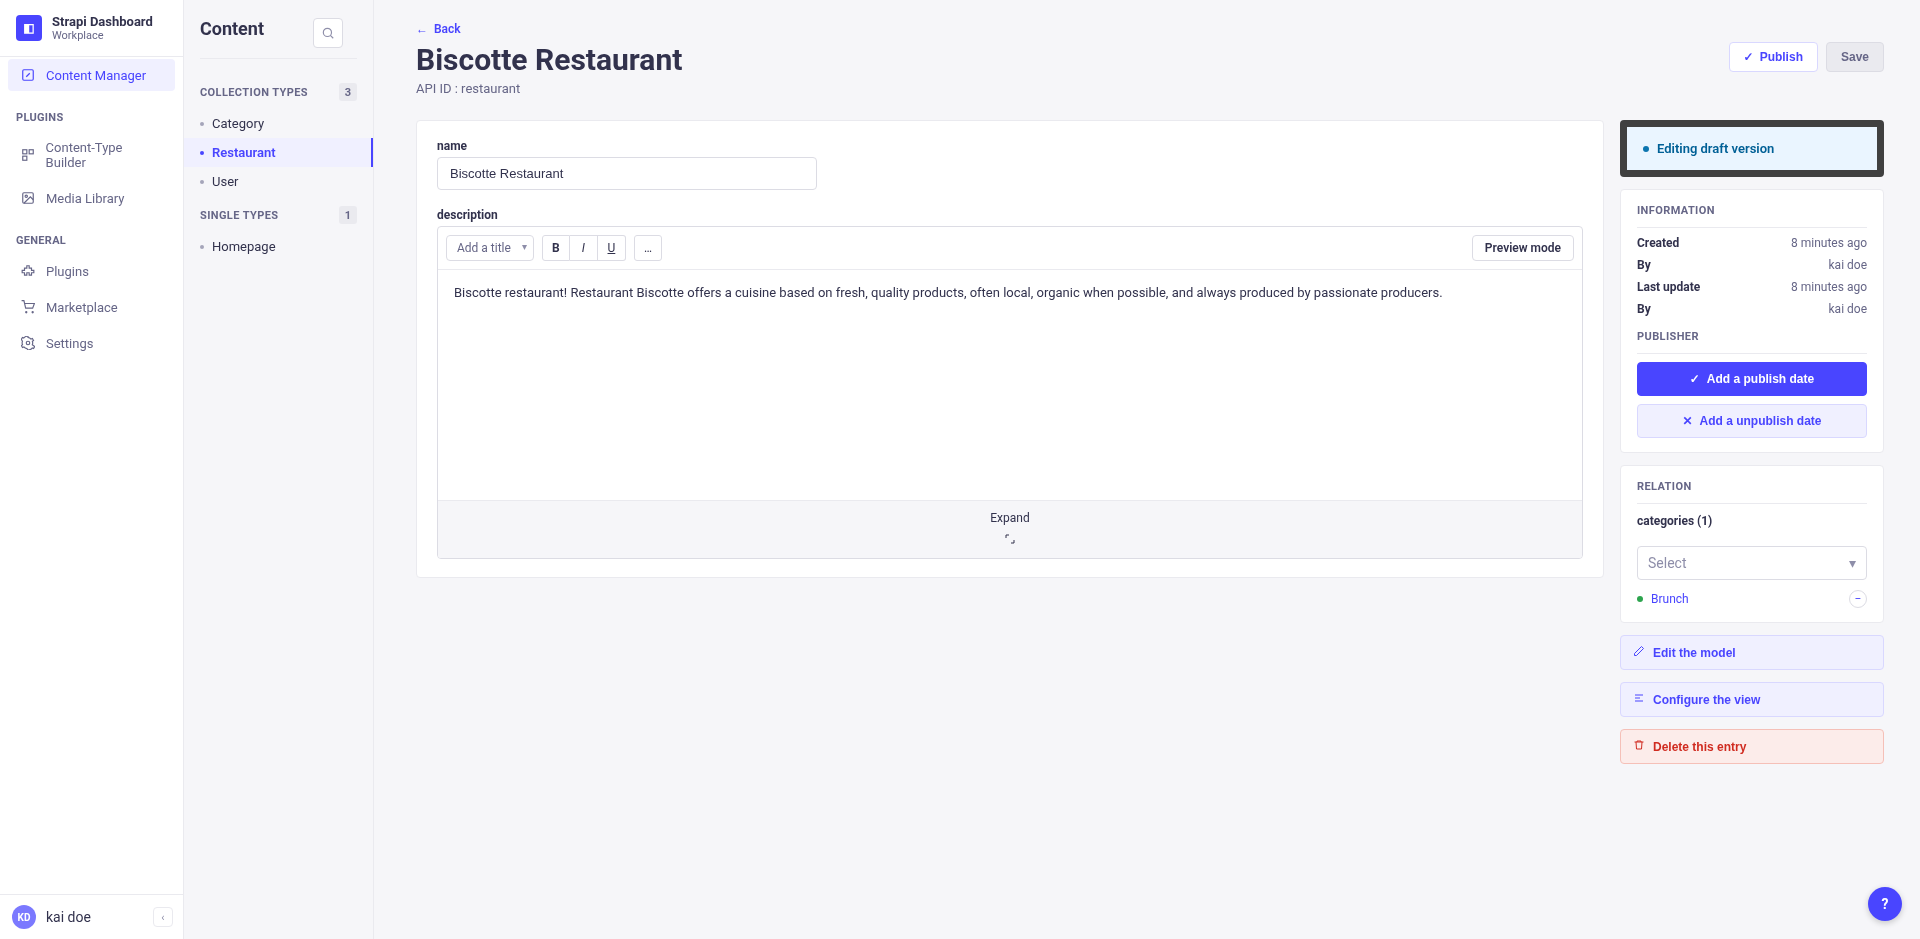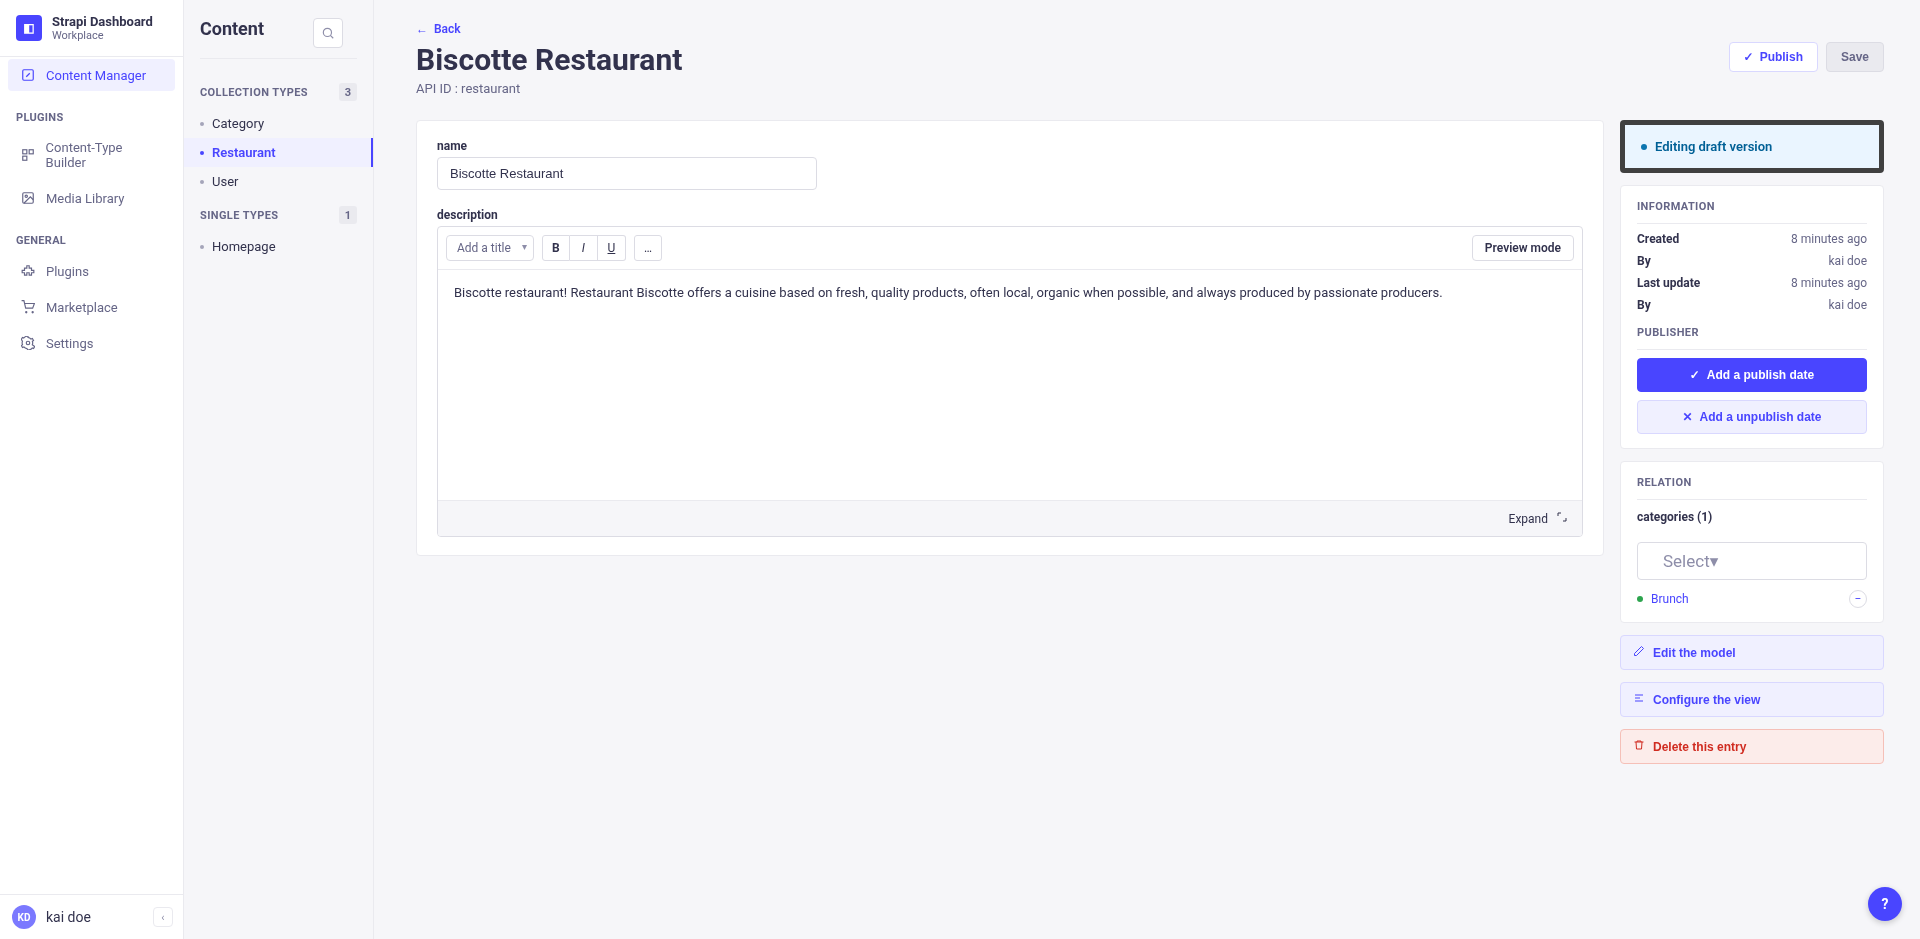--- a/index.html
+++ b/index.html
@@ -167,48 +167,48 @@
   .wysiwyg-toolbar .tool-btn.italic{font-style:italic;}
   .wysiwyg-toolbar .spacer{flex:1;}
   .preview-btn{
     border:1px solid #dcdce4;border-radius:4px;background:#fff;padding:5px 12px;font-size:12px;font-weight:600;cursor:pointer;
   }
   .wysiwyg-body{
     padding:14px 16px;min-height:230px;font-size:13px;color:#32324d;line-height:1.4;
   }
   .wysiwyg-footer{
     background:#f6f6f9;border-top:1px solid #eaeaef;padding:10px 14px;
-    display:flex;justify-content:flex-end;align-items:center;gap:8px;font-size:12px;color:#32324d;cursor:pointer;
+    display:flex;justify-content:flex-end;align-items:center;gap:8px;font-size:12px;color:#32324d;cursor:pointer;flex-direction:column;
   }
 
   
   .side-col { width:264px; display:flex;flex-direction:column;gap:12px;}
   .panel {
     background:#fff;border:1px solid #eaeaef;border-radius:4px;padding:14px 16px;
   }
   .status-panel {
-    background:#eaf5ff;border:5px solid #404040;color:#006096;
+    background:#eaf5ff;border:7px solid #404040;color:#006096;
     font-size:13px;font-weight:600;display:flex;align-items:center;gap:8px;
   }
   .status-panel .dot{width:6px;height:6px;border-radius:50%;background:#0c75af;}
   .status-panel .draft{color:#006096;}
   .panel h4{font-size:11px;font-weight:700;letter-spacing:.4px;color:#666687;margin-bottom:10px;}
   .info-row{display:flex;justify-content:space-between;font-size:12px;margin:8px 0;}
   .info-row .lbl{font-weight:700;color:#32324d;}
   .info-row .val{color:#666687;}
   .info-divider{height:1px;background:#eaeaef;margin:2px 0 6px;}
   .block-btn{
     width:100%;border-radius:4px;padding:9px;font-size:12px;font-weight:600;
     display:flex;align-items:center;justify-content:center;gap:7px;cursor:pointer;margin-top:8px;
   }
   .block-btn.primary{background:#4945ff;color:#fff;border:1px solid #4945ff;}
   .block-btn.outline{background:#f0f0ff;color:#4945ff;border:1px solid #d9d8ff;}
   .rel-select{
-    width:100%;border:1px solid #dcdce4;border-radius:4px;background:#fff;padding:8px 25px;
-    font-size:17px;color:#8e8ea9;display:flex;align-items:center;cursor:pointer;margin-top:4px;
+    width:100%;border:1px solid #dcdce4;border-radius:4px;background:#fff;padding:8px 10px;
+    font-size:14px;color:#8e8ea9;display:flex;justify-content:space-between;align-items:center;cursor:pointer;margin-top:4px;
   }
   .rel-item{
     display:flex;align-items:center;justify-content:space-between;margin-top:10px;font-size:12px;
   }
   .rel-item .left{display:flex;align-items:center;gap:8px;}
   .rel-item .statusdot{width:6px;height:6px;border-radius:50%;background:#2da44e;}
   .rel-item a{color:#4945ff;text-decoration:none;}
   .rel-item .remove{
     width:18px;height:18px;border:1px solid #dcdce4;border-radius:50%;
     display:flex;align-items:center;justify-content:center;font-size:12px;color:#4945ff;cursor:pointer;background:#fff;

